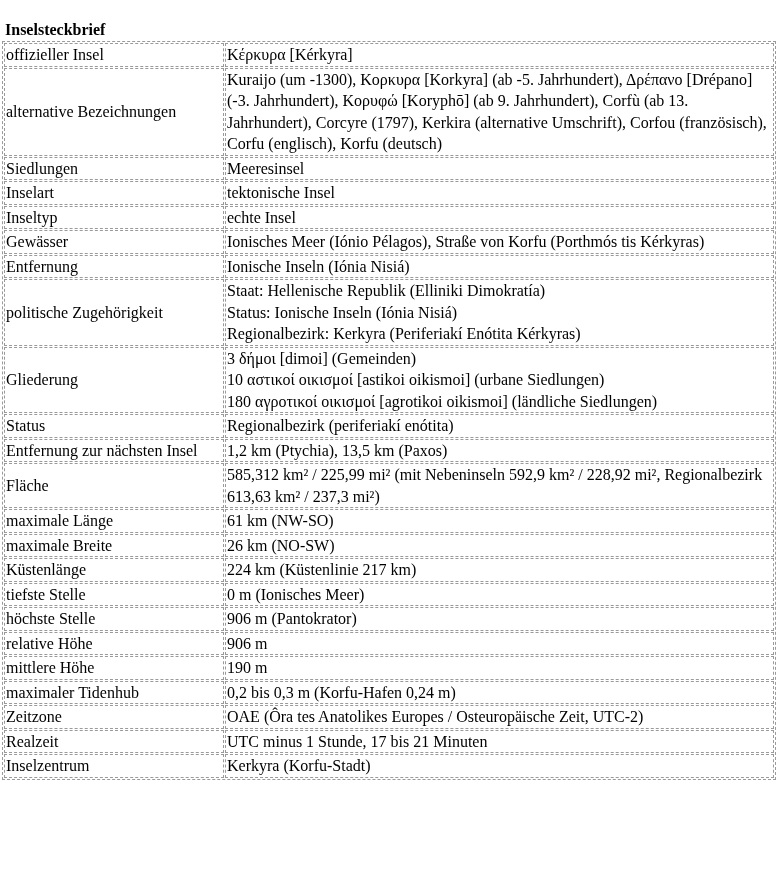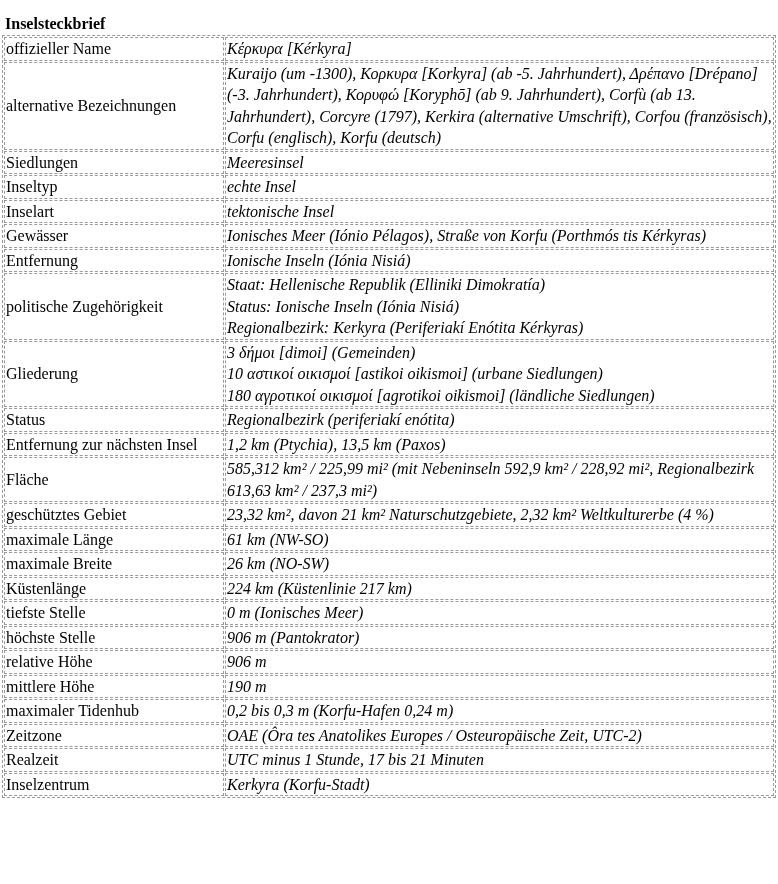--- a/index.html
+++ b/index.html
@@ -9,21 +9,21 @@
     }
     body {
       width: 778px;
       height: 884px;
       overflow: hidden;
       font-family: "Liberation Serif", "DejaVu Serif", serif;
       font-size: 16px;
       color: #000000;
     }
     .wrap {
-      padding: 14px 2px 0 2px;
+      padding: 20px 2px 0 2px;
     }
     .title {
       font-weight: bold;
       font-size: 16px;
       line-height: 20px;
       height: 20px;
       margin: 0 0 1px 3px;
     }
     table.steckbrief {
       border: 1px dashed #9a9a9a;
@@ -36,52 +36,51 @@
       padding: 0 1px;
       line-height: 21.5px;
       vertical-align: middle;
       white-space: normal;
     }
     td.key {
       width: 216px;
     }
     td.val {
       width: auto;
-      font-style: italic;
     }
     .line {
       display: block;
     }
   </style>
 </head>
 <body>
 
 <div class="wrap">
   <div class="title">Inselsteckbrief</div>
   <table class="steckbrief">
     <tbody id="rows">
         <tr>
-          <td class="key">offizieller Name</td>
+          <td class="key">offizieller Insel</td>
           <td class="val">Κέρκυρα [Kérkyra]</td>
         </tr>
         <tr>
           <td class="key">alternative Bezeichnungen</td>
           <td class="val">Kuraijo (um -1300), Κορκυρα [Korkyra] (ab -5. Jahrhundert), Δρέπανο [Drépano] (-3. Jahrhundert), Κορυφώ [Koryphō] (ab 9. Jahrhundert), Corfù (ab 13. Jahrhundert), Corcyre (1797), Kerkira (alternative Umschrift), Corfou (französisch), Corfu (englisch), Korfu (deutsch)</td>
         </tr>
         <tr>
           <td class="key">Siedlungen</td>
           <td class="val">Meeresinsel</td>
         </tr>
         <tr>
+          <td class="key">Inselart</td>
+          <td class="val">tektonische Insel</td>
+        </tr>
+        <tr>
           <td class="key">Inseltyp</td>
           <td class="val">echte Insel</td>
-        </tr>
-        <tr>
-          <td class="key">Inselart</td>
-          <td class="val">tektonische Insel</td>
         </tr>
         <tr>
           <td class="key">Gewässer</td>
           <td class="val">Ionisches Meer (Iónio Pélagos), Straße von Korfu (Porthmós tis Kérkyras)</td>
         </tr>
         <tr>
           <td class="key">Entfernung</td>
           <td class="val">Ionische Inseln (Iónia Nisiá)</td>
         </tr>
         <tr>
@@ -104,24 +103,20 @@
           <td class="key">Status</td>
           <td class="val">Regionalbezirk (periferiakí enótita)</td>
         </tr>
         <tr>
           <td class="key">Entfernung zur nächsten Insel</td>
           <td class="val">1,2 km (Ptychia), 13,5 km (Paxos)</td>
         </tr>
         <tr>
           <td class="key">Fläche</td>
           <td class="val">585,312 km² / 225,99 mi² (mit Nebeninseln 592,9 km² / 228,92 mi², Regionalbezirk 613,63 km² / 237,3 mi²)</td>
-        </tr>
-        <tr>
-          <td class="key">geschütztes Gebiet</td>
-          <td class="val">23,32 km², davon 21 km² Naturschutzgebiete, 2,32 km² Weltkulturerbe (4 %)</td>
         </tr>
         <tr>
           <td class="key">maximale Länge</td>
           <td class="val">61 km (NW-SO)</td>
         </tr>
         <tr>
           <td class="key">maximale Breite</td>
           <td class="val">26 km (NO-SW)</td>
         </tr>
         <tr>

